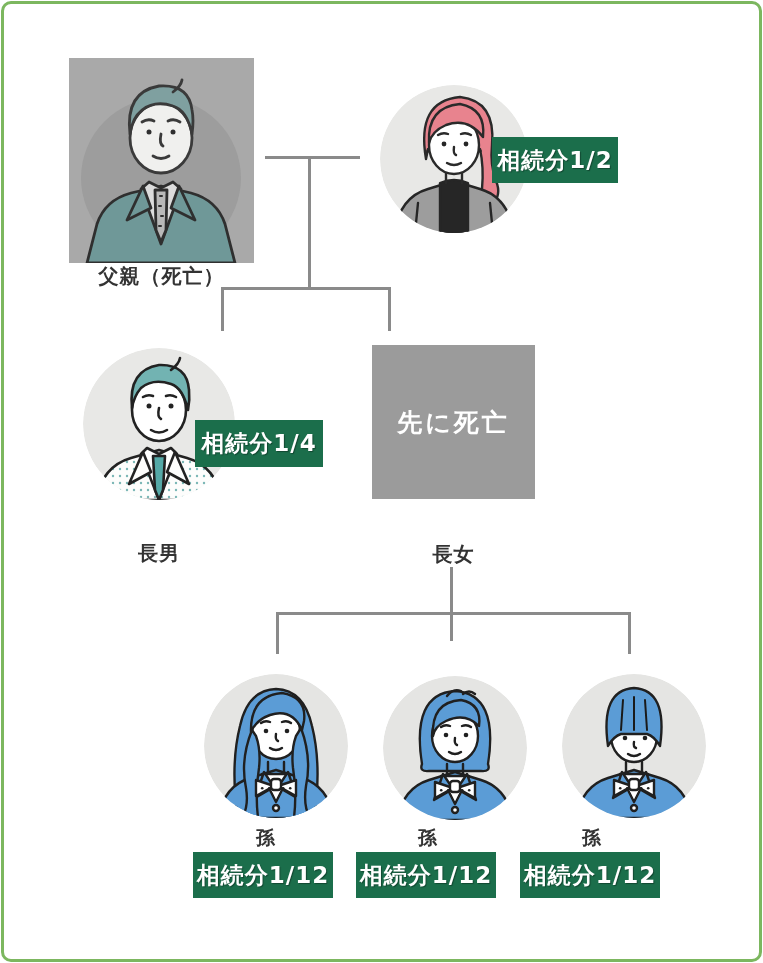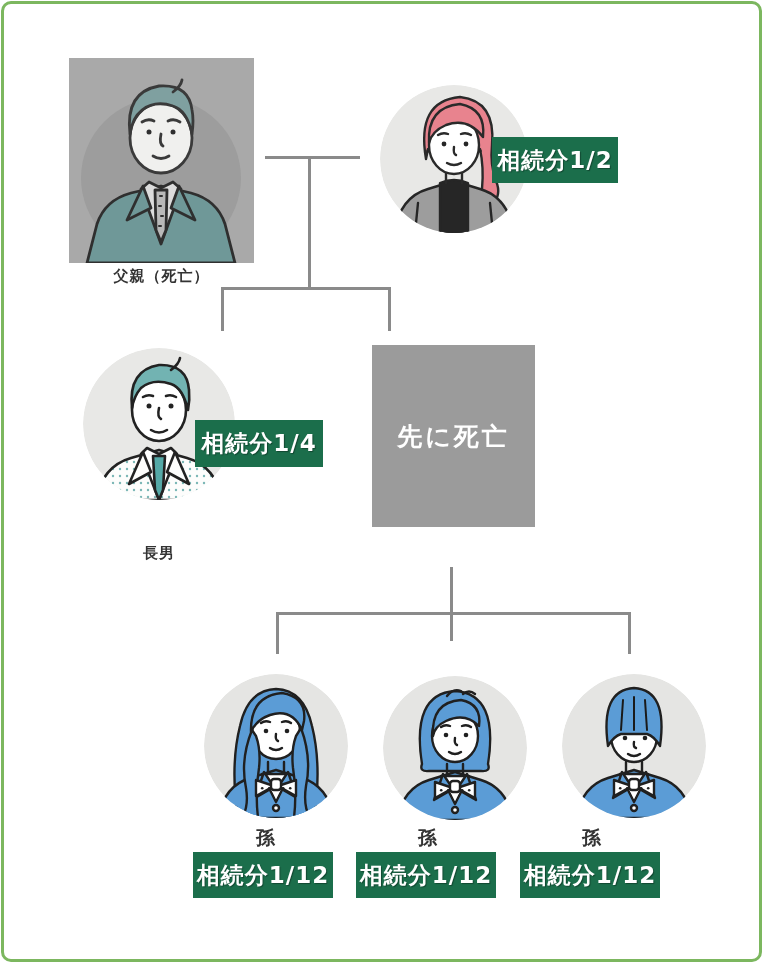--- a/index.html
+++ b/index.html
@@ -10,21 +10,21 @@
     --box-gray:#9b9b9b;
     --photo-gray:#a9a9a9;
     --label-ink:#333333;
   }
   html,body{margin:0;padding:0;background:#ffffff;}
   body{font-family:"DejaVu Sans","Liberation Sans",sans-serif;}
   #stage{position:relative;width:763px;height:963px;background:#ffffff;overflow:hidden;}
   .frame{position:absolute;inset:1px;border:3px solid var(--border-green);border-radius:10px;pointer-events:none;}
   .line{position:absolute;background:var(--line-gray);}
   .person-label{position:absolute;text-align:center;color:var(--label-ink);
-    font-size:15px;font-weight:700;letter-spacing:1px;line-height:26px;}
+    font-size:20px;font-weight:700;letter-spacing:1px;line-height:26px;}
   .badge{position:absolute;background:var(--badge-green);color:#ffffff;
     display:flex;align-items:center;justify-content:center;
     font-size:23px;font-weight:700;letter-spacing:1px;
     text-shadow:1px 1px 1px rgba(0,0,0,.35);}
   .photo-box{position:absolute;background:var(--photo-gray);overflow:hidden;}
   .status-box{position:absolute;background:var(--box-gray);color:#ffffff;
     display:flex;align-items:center;justify-content:center;
     font-size:25px;font-weight:600;letter-spacing:3px;}
   .note{position:absolute;background:var(--note-green);color:#2f2f2f;
     display:flex;align-items:center;justify-content:center;
@@ -129,21 +129,22 @@
           <path d="M60 49 Q65 46 70 48 M83 48 Q88 46 93 49"></path>
           <path d="M76 60 Q74 69 78 71"></path>
           <path d="M68 82 Q76 87 84 82"></path>
         </g>
       </g>
     </svg>
   </div>
   <div class="badge" style="left:195px;top:420px;width:128px;height:47px;">相続分1/4</div>
   <div class="person-label" style="left:83px;top:540px;width:152px;font-family:Liberation Serif, serif;">長男</div>
 
-  <div class="status-box" style="left:372px;top:345px;width:163px;height:182px;">先に死亡</div>
+  <div class="status-box" style="left:372px;top:345px;width:163px;height:154px;">先に死亡</div>
+  <div class="person-label" style="left:372px;top:541px;width:163px;">長女</div>
 
 
   <div class="avatar" style="left:204px;top:674px;width:144px;height:144px;">
     <svg viewBox="0 0 144 144">
       <defs>
         <clipPath id="g1clip">
             <circle cx="72" cy="72" r="72"></circle>
           </clipPath>
         <pattern id="g1pd" width="7" height="7" patternUnits="userSpaceOnUse">
           <rect width="7" height="7" fill="#ffffff"></rect>

